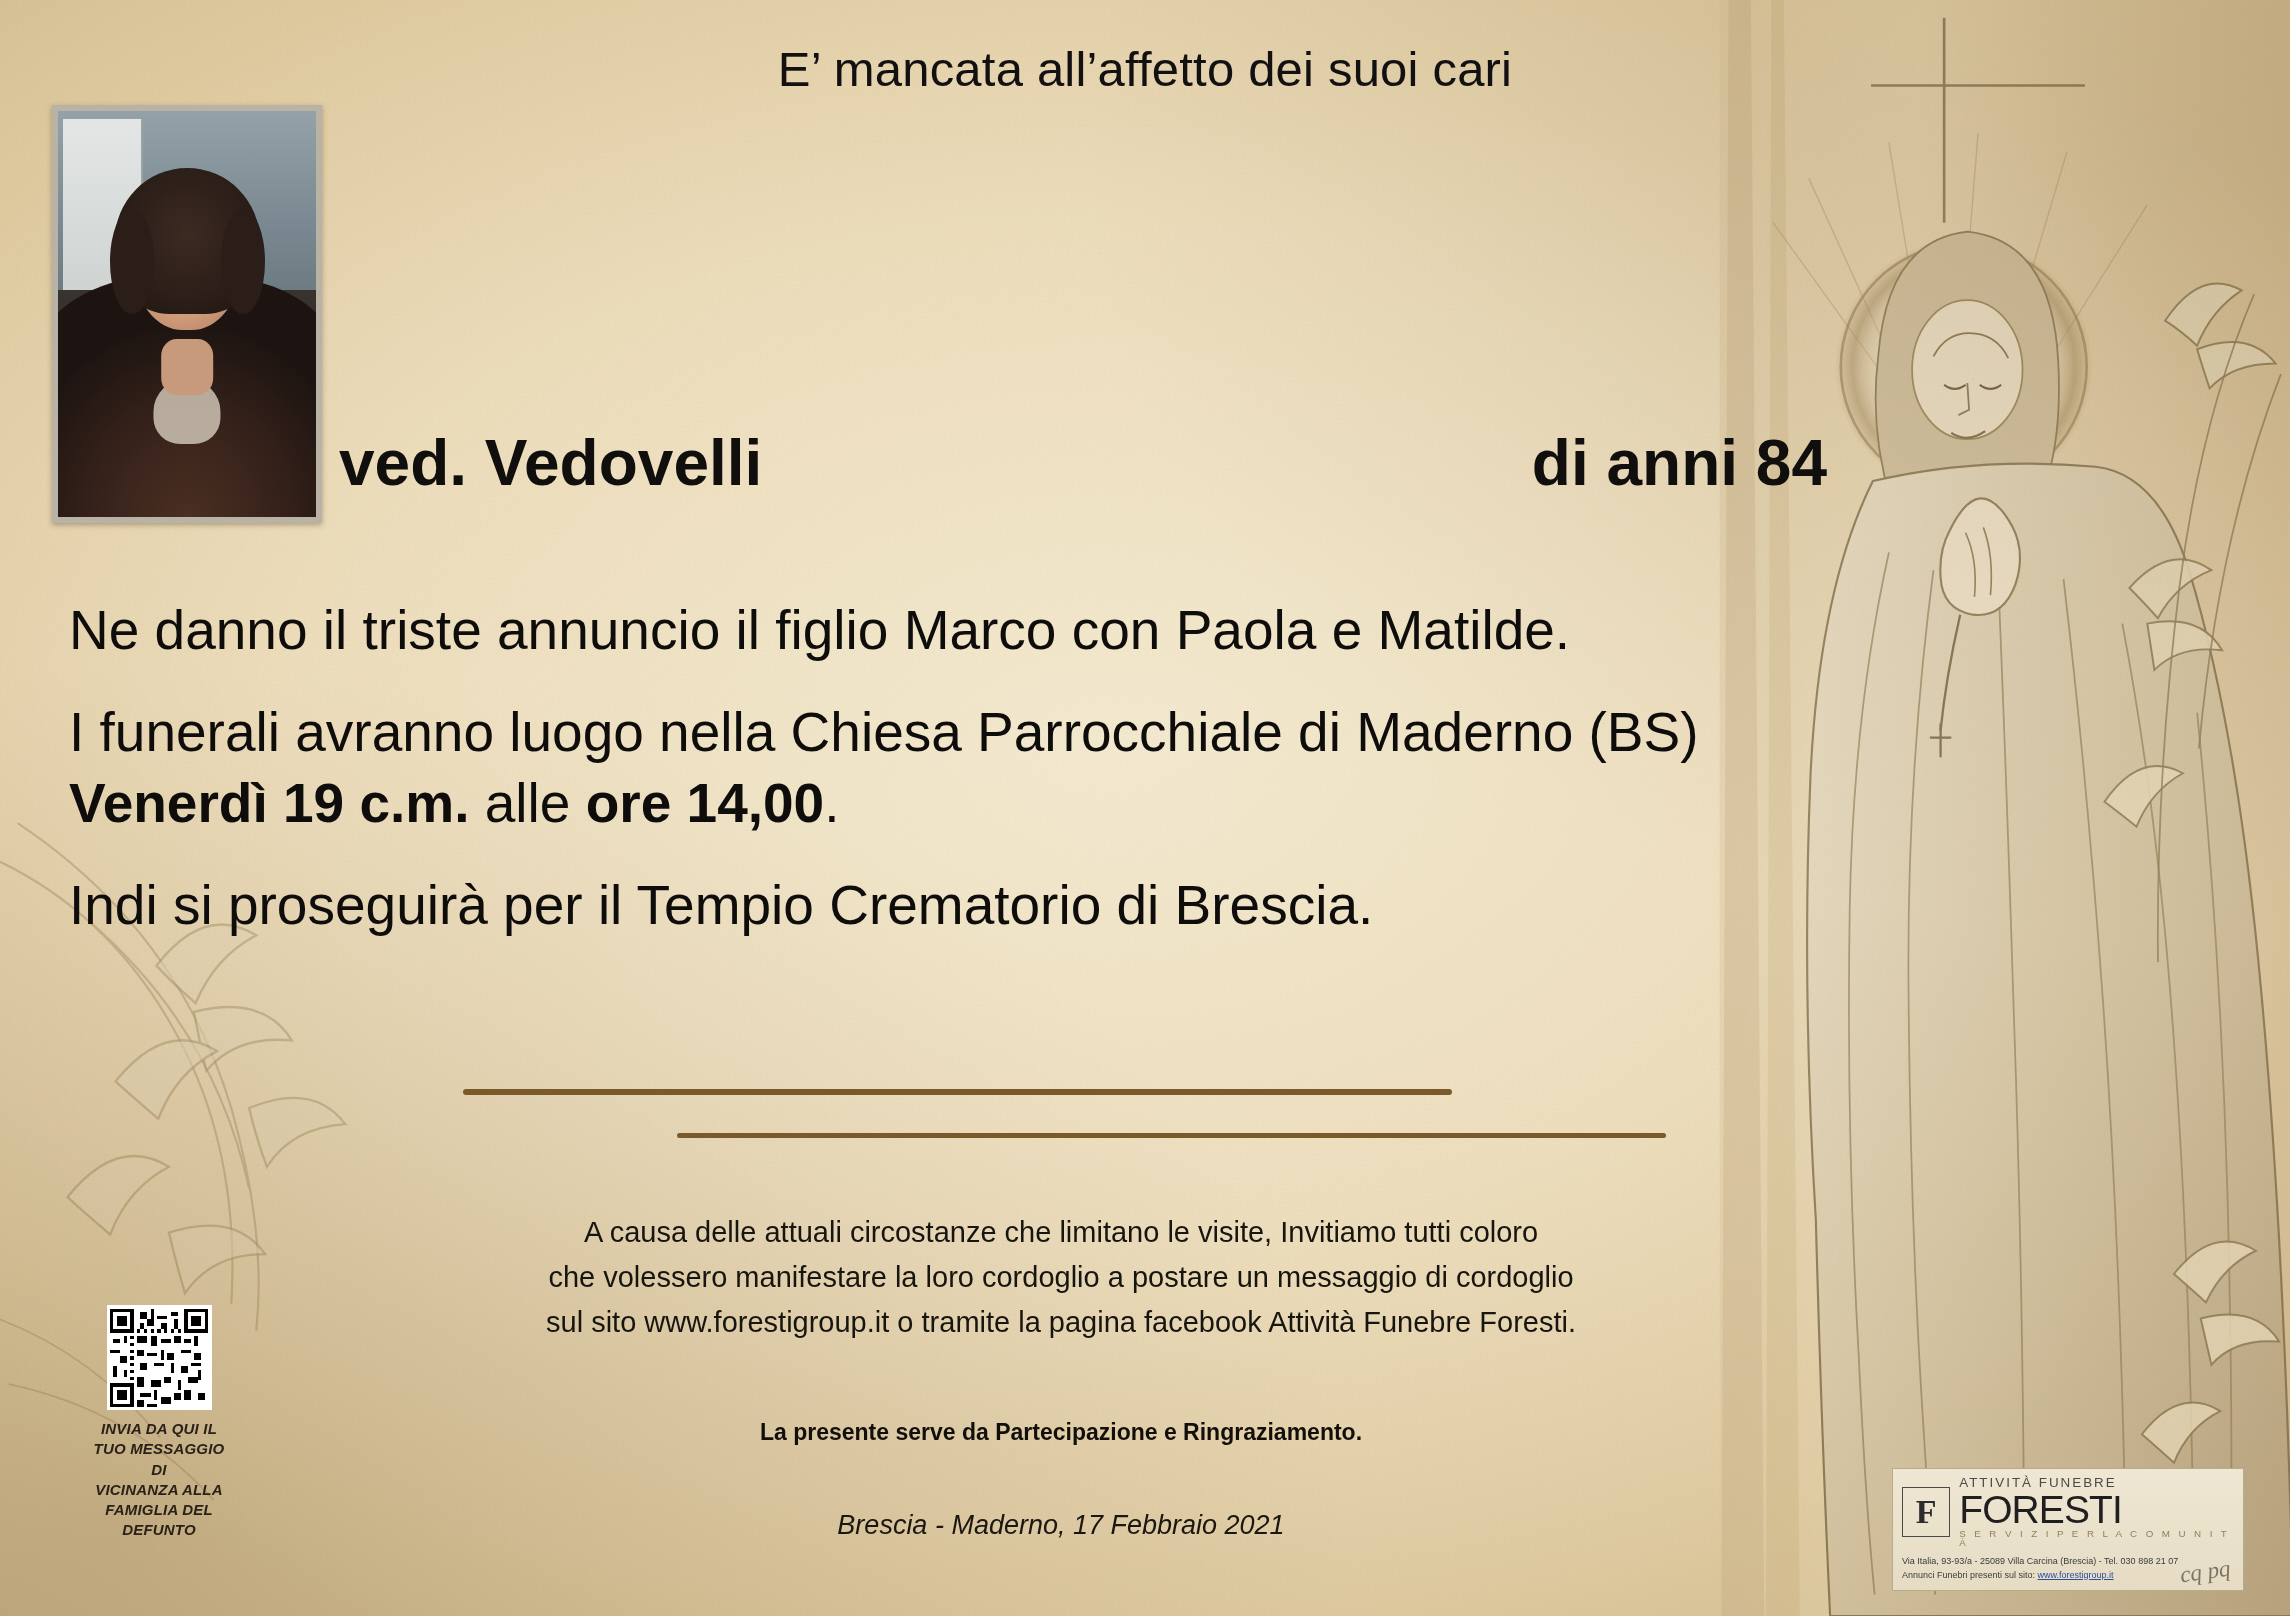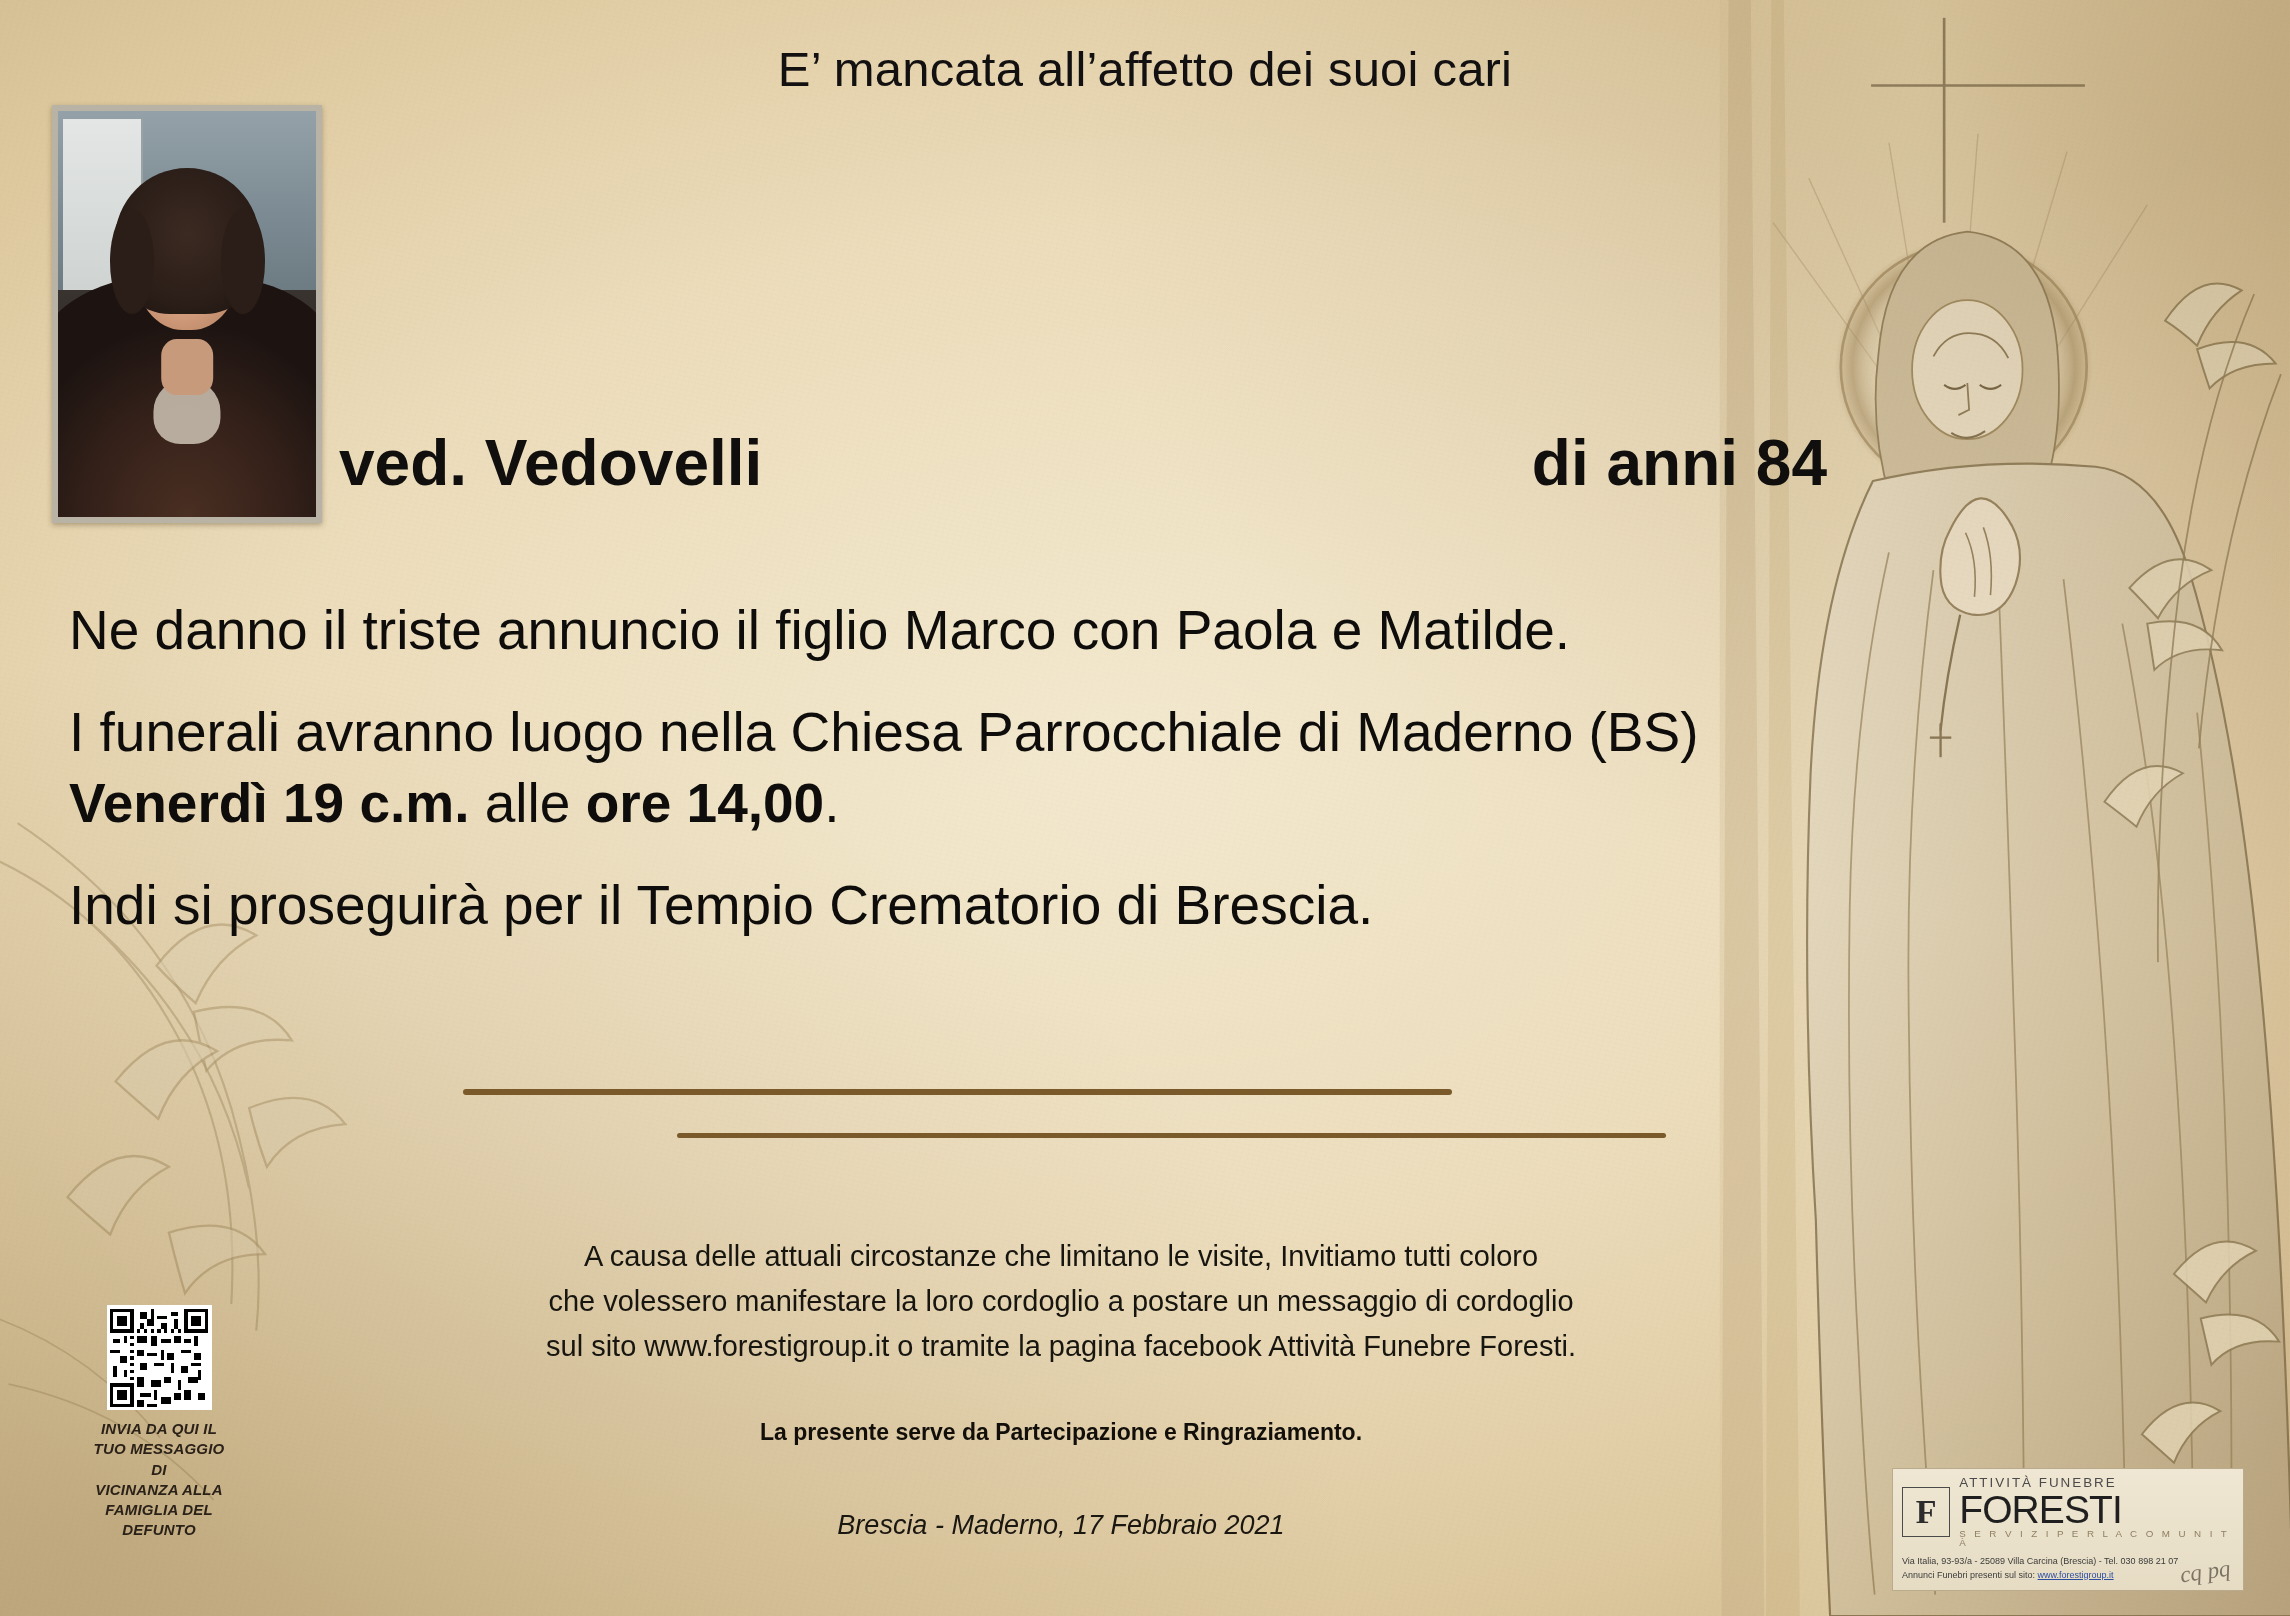--- a/index.html
+++ b/index.html
@@ -199,21 +199,20 @@
 
   .notice {
     position: absolute;
     left: 339px;
     top: 1210px;
     width: 1444px;
     text-align: center;
     font-size: 29px;
     line-height: 1.55;
     color: #17150f;
-    margin-top: 24px;
   }
   .thanks {
     position: absolute;
     left: 339px;
     top: 1419px;
     width: 1444px;
     text-align: center;
     font-weight: bold;
     font-size: 23px;
     color: #120f0b;

